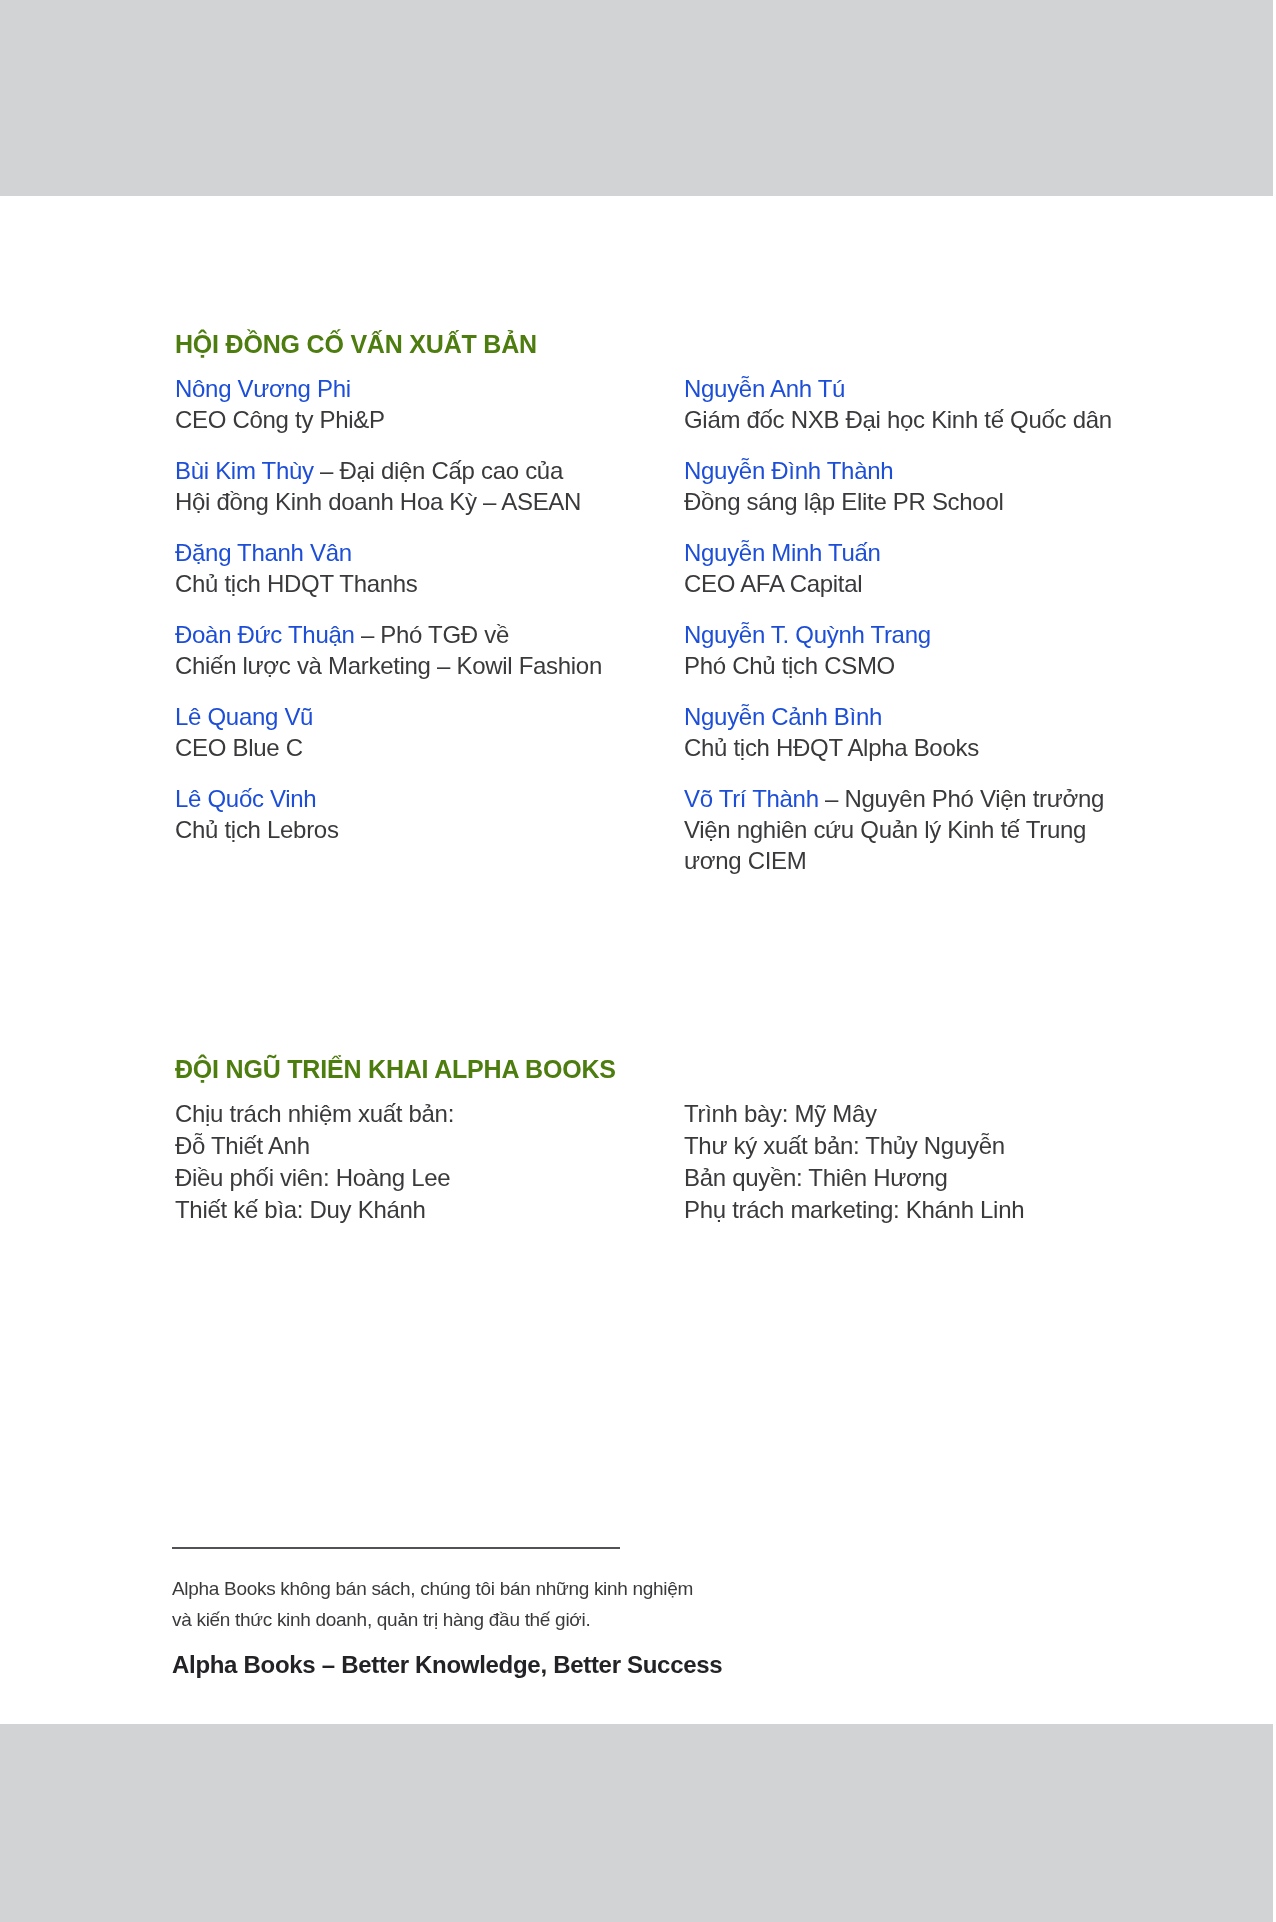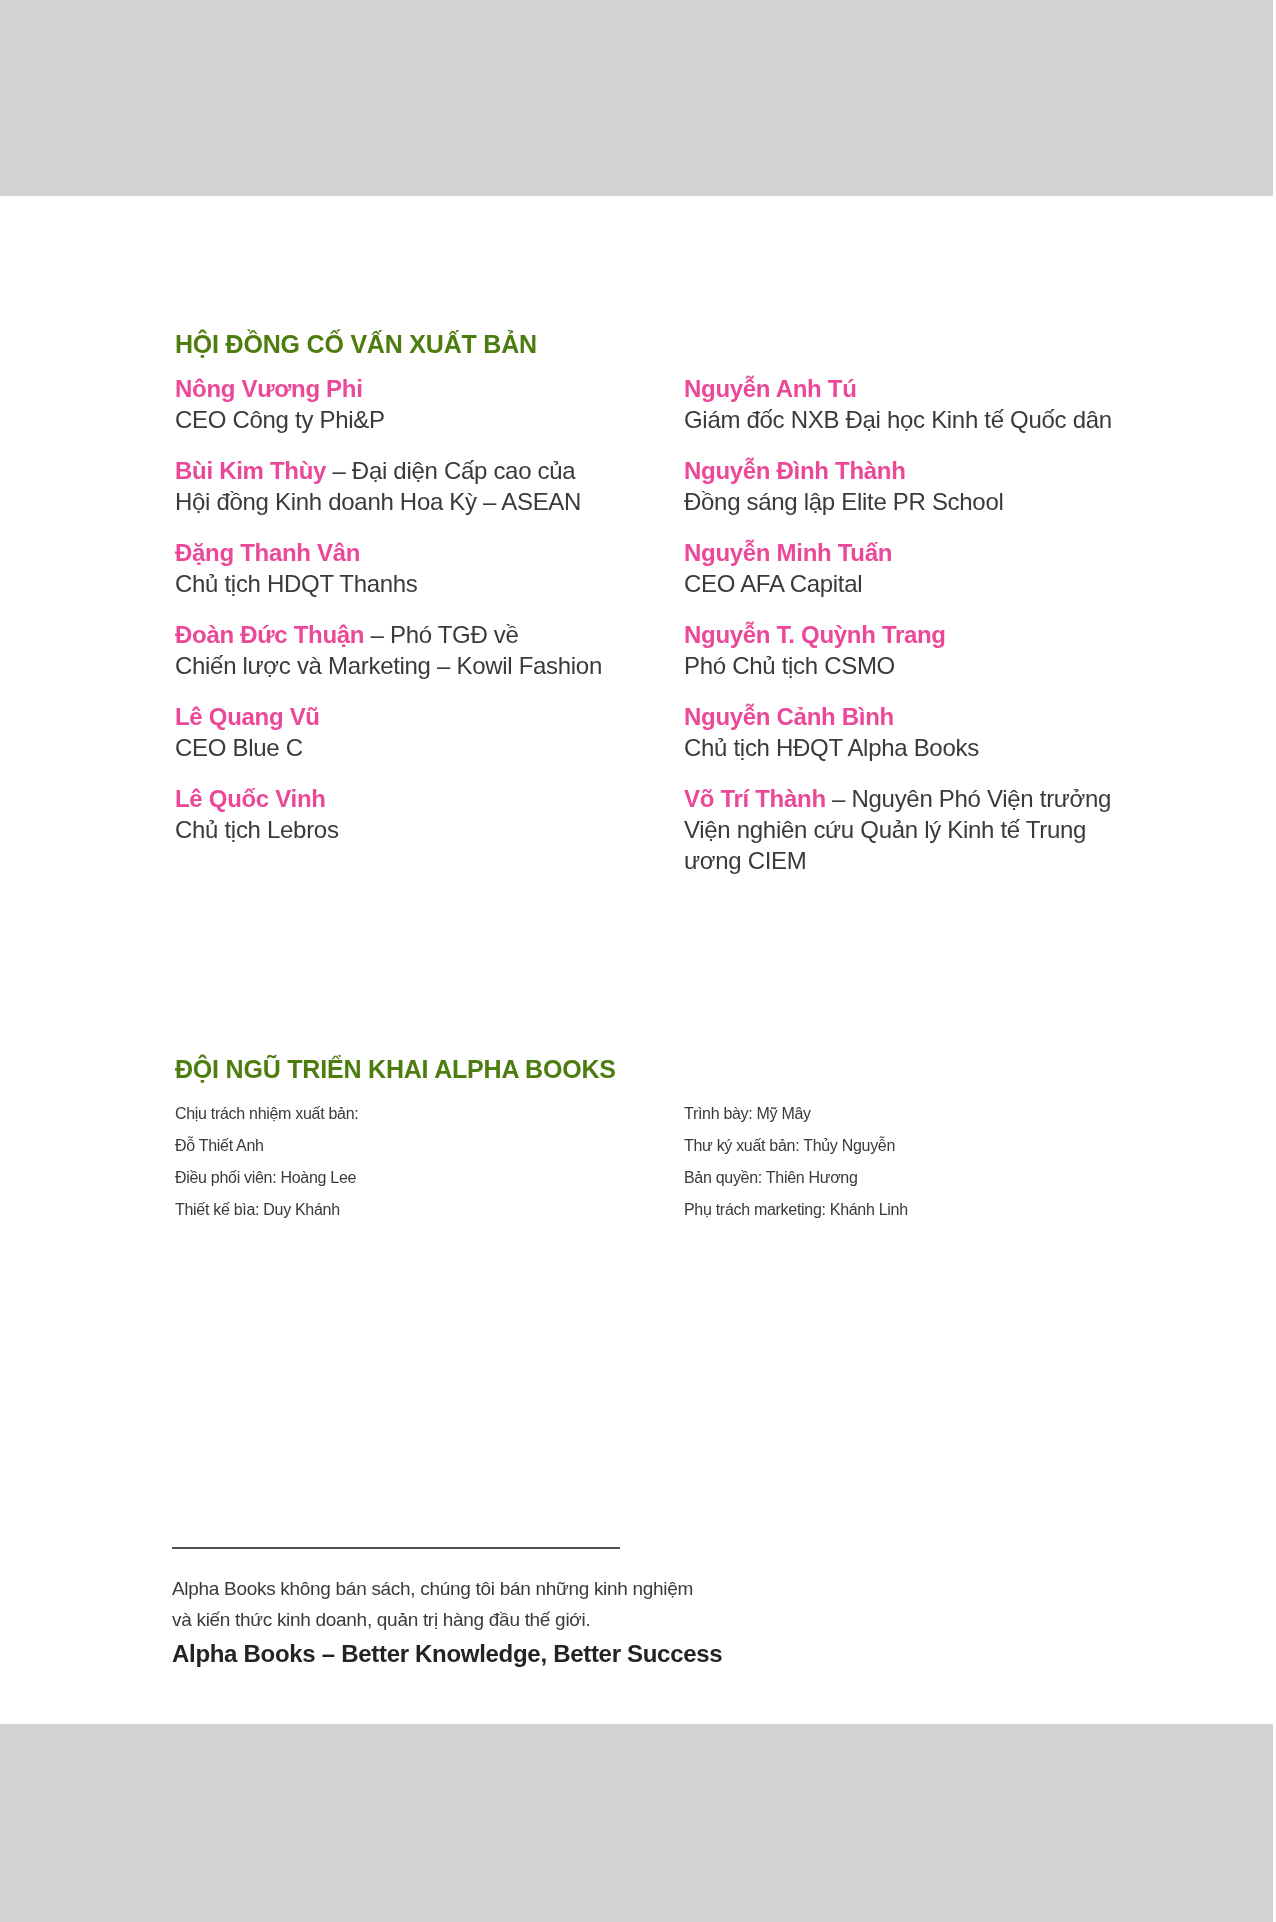--- a/index.html
+++ b/index.html
@@ -42,27 +42,27 @@
     grid-template-columns: 509px 460px;
   }
   .entry {
     margin-bottom: 20px;
     font-size: 24px;
     line-height: 31px;
     letter-spacing: -0.3px;
   }
   .entry .line { white-space: nowrap; }
   .name {
-    font-weight: bold;
-    color: #ec4899;
+    font-weight: normal;
+    color: #1d4ed8;
   }
   #advisory { position: absolute; top: 133px; left: 175px; }
   #team { position: absolute; top: 858px; left: 175px; }
   .team-line {
-    font-size: 16px;
+    font-size: 24px;
     line-height: 32px;
     letter-spacing: -0.3px;
     white-space: nowrap;
   }
   #footer { position: absolute; top: 1351px; left: 172px; width: 600px; }
   .footer-rule {
     width: 448px;
     height: 0;
     border-top: 2px solid #515156;
     margin-bottom: 24px;
@@ -72,21 +72,21 @@
     line-height: 31px;
     letter-spacing: -0.3px;
     white-space: nowrap;
   }
   .footer-tagline {
     font-size: 24px;
     line-height: 31px;
     letter-spacing: -0.3px;
     font-weight: bold;
     color: #232226;
-    margin-top: 3px;
+    margin-top: 14px;
     white-space: nowrap;
   }
 </style>
 </head>
 <body>
 
 <div class="band band-top"></div>
 
 <div class="page-content">
 

